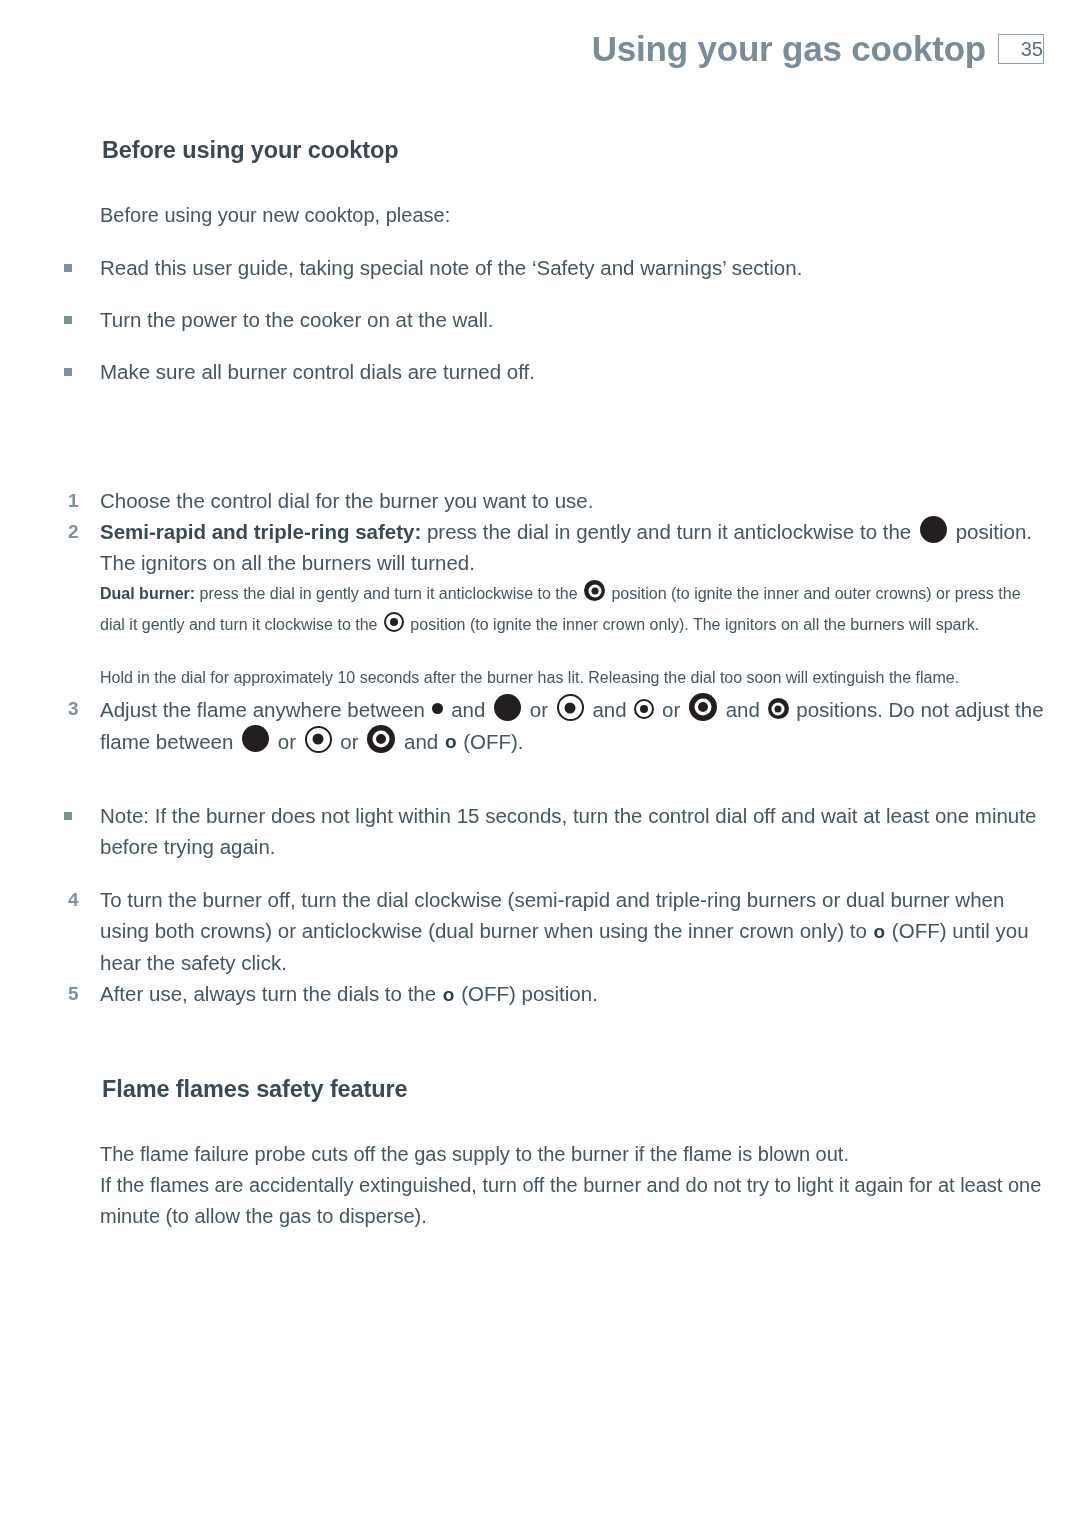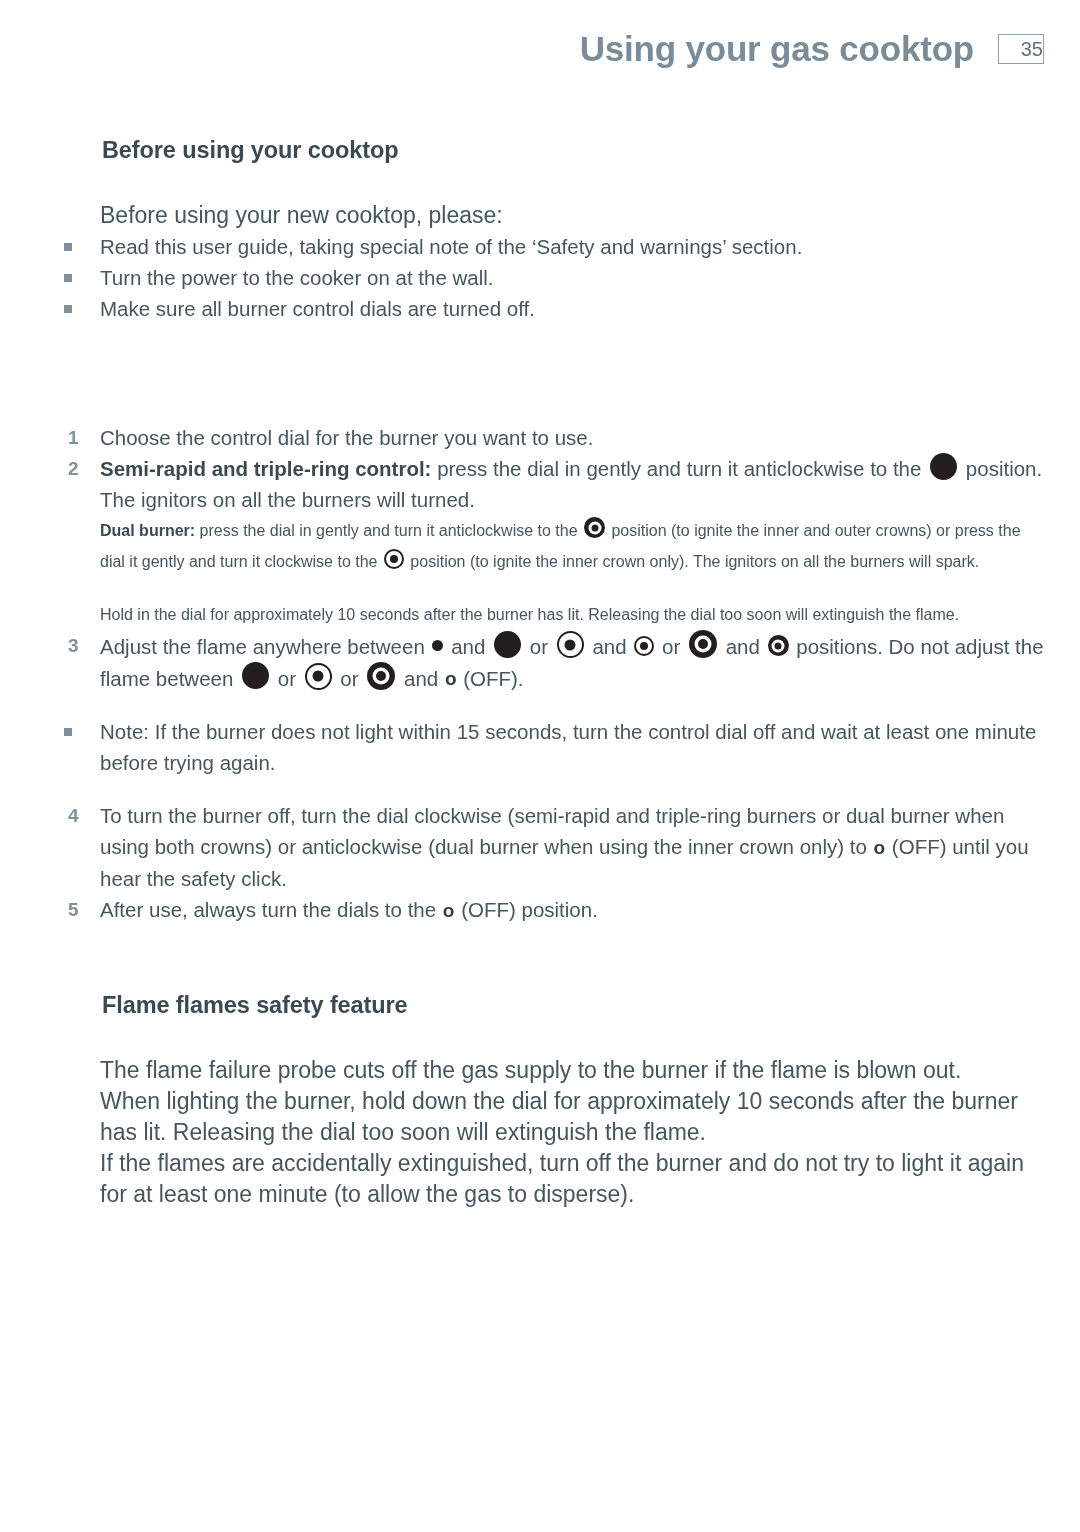--- a/index.html
+++ b/index.html
@@ -26,21 +26,21 @@
 
   
   .page-header {
     position: absolute;
     top: 30px;
     left: 0;
     right: 36px;
     display: flex;
     align-items: center;
     justify-content: flex-end;
-    gap: 24px;
+    gap: 12px;
   }
   .header-title {
     font-size: 35px;
     font-weight: bold;
     color: #7a8c99;
     letter-spacing: -0.2px;
     line-height: 1.1;
     white-space: nowrap;
   }
   .page-number-box {
@@ -72,21 +72,21 @@
     margin: 2px;
     padding: 0;
     letter-spacing: -0.1px;
   }
 
   .spacer-after-heading { height: 34px; }
   .spacer-block { height: 64px; }
   .spacer-small { height: 22px; }
 
   p.body-line {
-    font-size: 23px;
+    font-size: 20px;
     line-height: 31px;
     margin: 0;
     color: #44565f;
   }
 
   
   ul.bullets {
     list-style: none;
     margin: 0;
     padding: 0;
@@ -100,21 +100,21 @@
   }
   .bullet-marker {
     position: absolute;
     left: -36px;
     top: 12px;
     width: 8px;
     height: 8px;
     background: #7e929e;
     display: block;
   }
-  .bullet-text { display: block; }
+  .bullet-text { display: block; margin-top: 21px; }
 
   
   .num-item {
     position: relative;
     font-size: 20.5px;
     line-height: 31px;
     color: #44565f;
     margin: 0;
   }
   .num-marker {
@@ -295,21 +295,21 @@
     <div class="spacer-after-heading"></div>
 
     <div class="num-item">
       <span class="num-marker">1</span>
       <span class="num-body">Choose the control dial for the burner you want to use.</span>
     </div>
 
     <div class="num-item">
       <span class="num-marker">2</span>
       <span class="num-body">
-        <span class="bold-lead">Semi-rapid and triple-ring control:</span><span> press the dial in gently and turn it anticlockwise to the </span><span class="sym sym-dot-lg"></span>
+        <span class="bold-lead">Semi-rapid and triple-ring safety:</span><span> press the dial in gently and turn it anticlockwise to the </span><span class="sym sym-dot-lg"></span>
         <span>position. The ignitors on all the burners will turned.</span>
       </span>
     </div>
 
     <div class="indent-para">
       <span class="bold-lead">Dual burner:</span><span> press the dial in gently and turn it anticlockwise to the </span><span class="sym sym-bull-sm"></span><span> position (to ignite the inner and outer crowns) or press the dial it gently and turn it clockwise to the </span><span class="sym sym-ring-sm"></span><span> position (to ignite the inner crown only). The ignitors on all the burners will spark.</span>
     </div>
 
     <div class="spacer-small"></div>
 
@@ -344,17 +344,16 @@
       </span>
     </div>
 
     <div class="spacer-block"></div>
 
     <h2 class="section-heading">Flame flames safety feature</h2>
 
     <div class="spacer-after-heading"></div>
 
     <p class="body-line">The flame failure probe cuts off the gas supply to the burner if the flame is blown out.</p>
-    <p class="body-line">When lighting the burner, hold down the dial for approximately 10 seconds after the burner has lit. Releasing the dial too soon will extinguish the flame.</p>
     <p class="body-line">If the flames are accidentally extinguished, turn off the burner and do not try to light it again for at least one minute (to allow the gas to disperse).</p>
 
   </div>
 </div>
 
 </body></html>

